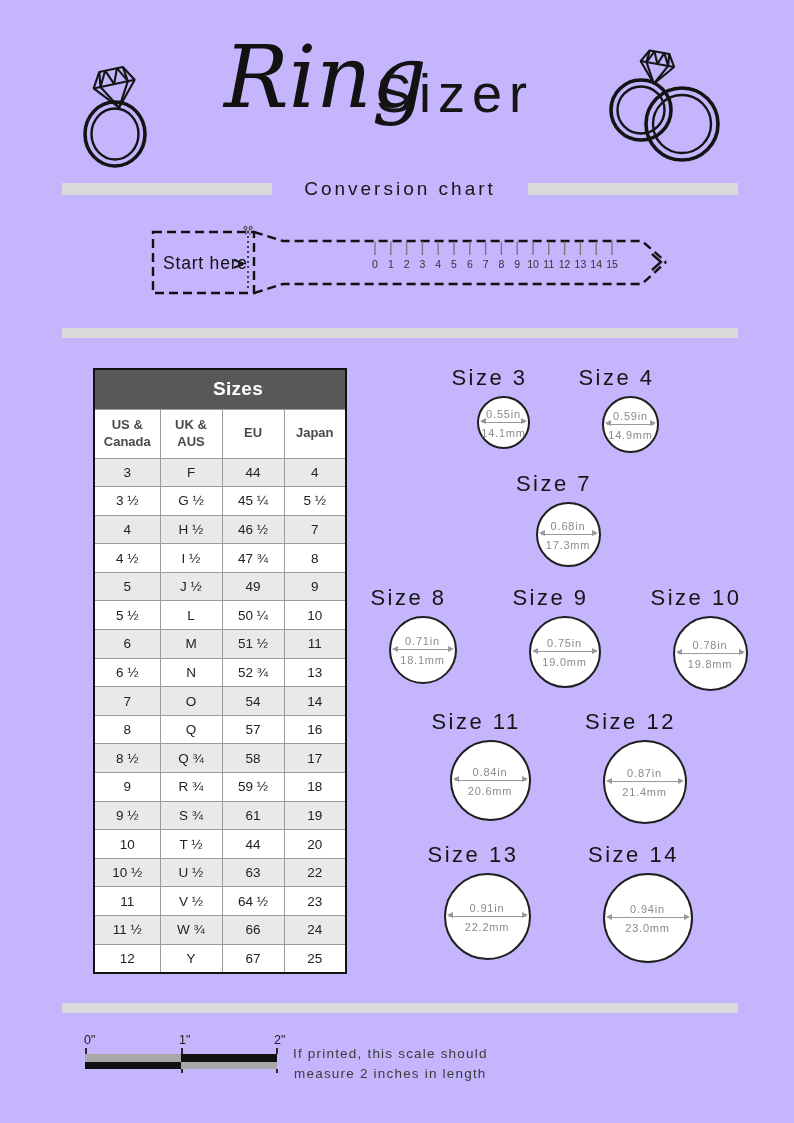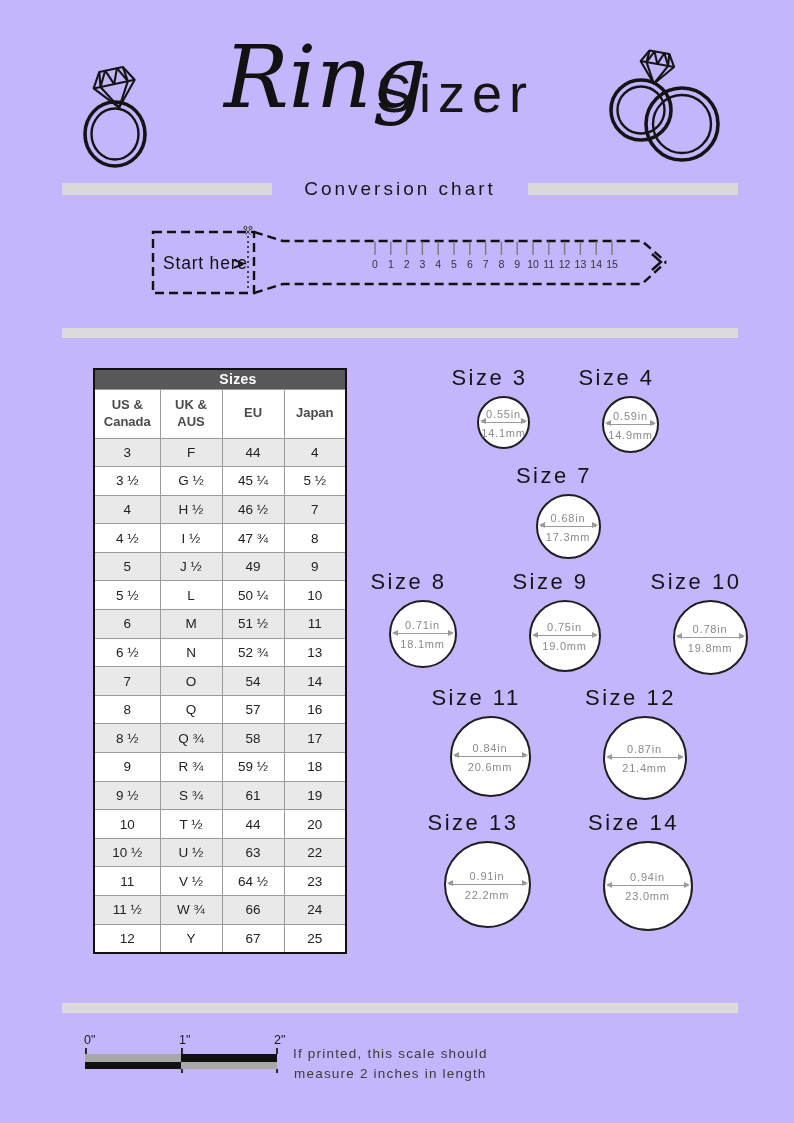--- a/index.html
+++ b/index.html
@@ -40,36 +40,36 @@
   
   .conv-table {
     position:absolute; left:93px; top:368px;
     border-collapse:collapse; table-layout:fixed; width:252px;
     border:2px solid #111;
   }
   .conv-table th, .conv-table td {
     border:1px solid #9b9b9b; text-align:center; vertical-align:middle;
   }
   .sizes-hd {
-    background:#58585a; color:#ffffff; font-size:14px; font-weight:700;
-    height:20px; letter-spacing:0.3px; border:1px solid #3c3c3e;padding-left:36px;
+    background:#58585a; color:#ffffff; font-size:19px; font-weight:700;
+    height:40px; letter-spacing:0.3px; border:1px solid #3c3c3e;padding-left:36px;
   }
   .col-hd th {
     height:49px; font-size:13px; color:#4a4a4a; font-weight:700;
     white-space:pre-line; line-height:1.3; background:#fff;
   }
   .conv-table td { height:28.6px; font-size:13.5px; color:#222; background:#fff; }
   .conv-table tbody tr:nth-child(odd) td { background:#e9e9e9; }
   .conv-table col.c1 { width:66px; } .conv-table col.c2 { width:62px; }
   .conv-table col.c3 { width:62px; } .conv-table col.c4 { width:62px; }
 
   
   .circles-panel {
     position:absolute; left:358px; top:365px; width:392px;
-    display:flex; flex-direction:column; align-items:center; row-gap:10px;
+    display:flex; flex-direction:column; align-items:center; row-gap:18px;
   }
   .size-row { display:flex; justify-content:center; align-items:flex-start; column-gap:44px; }
   .size-item { display:flex; flex-direction:column; align-items:center; }
   .size-label { font-size:22px; letter-spacing:2.5px; color:#151515; white-space:nowrap; }
   .ring-circle {
     position:relative; margin-top:5px; border:2.5px solid #1f1f1f; border-radius:50%;
     background:#fff;
     margin-left:28px;
   }
   .dim-in, .dim-mm {

